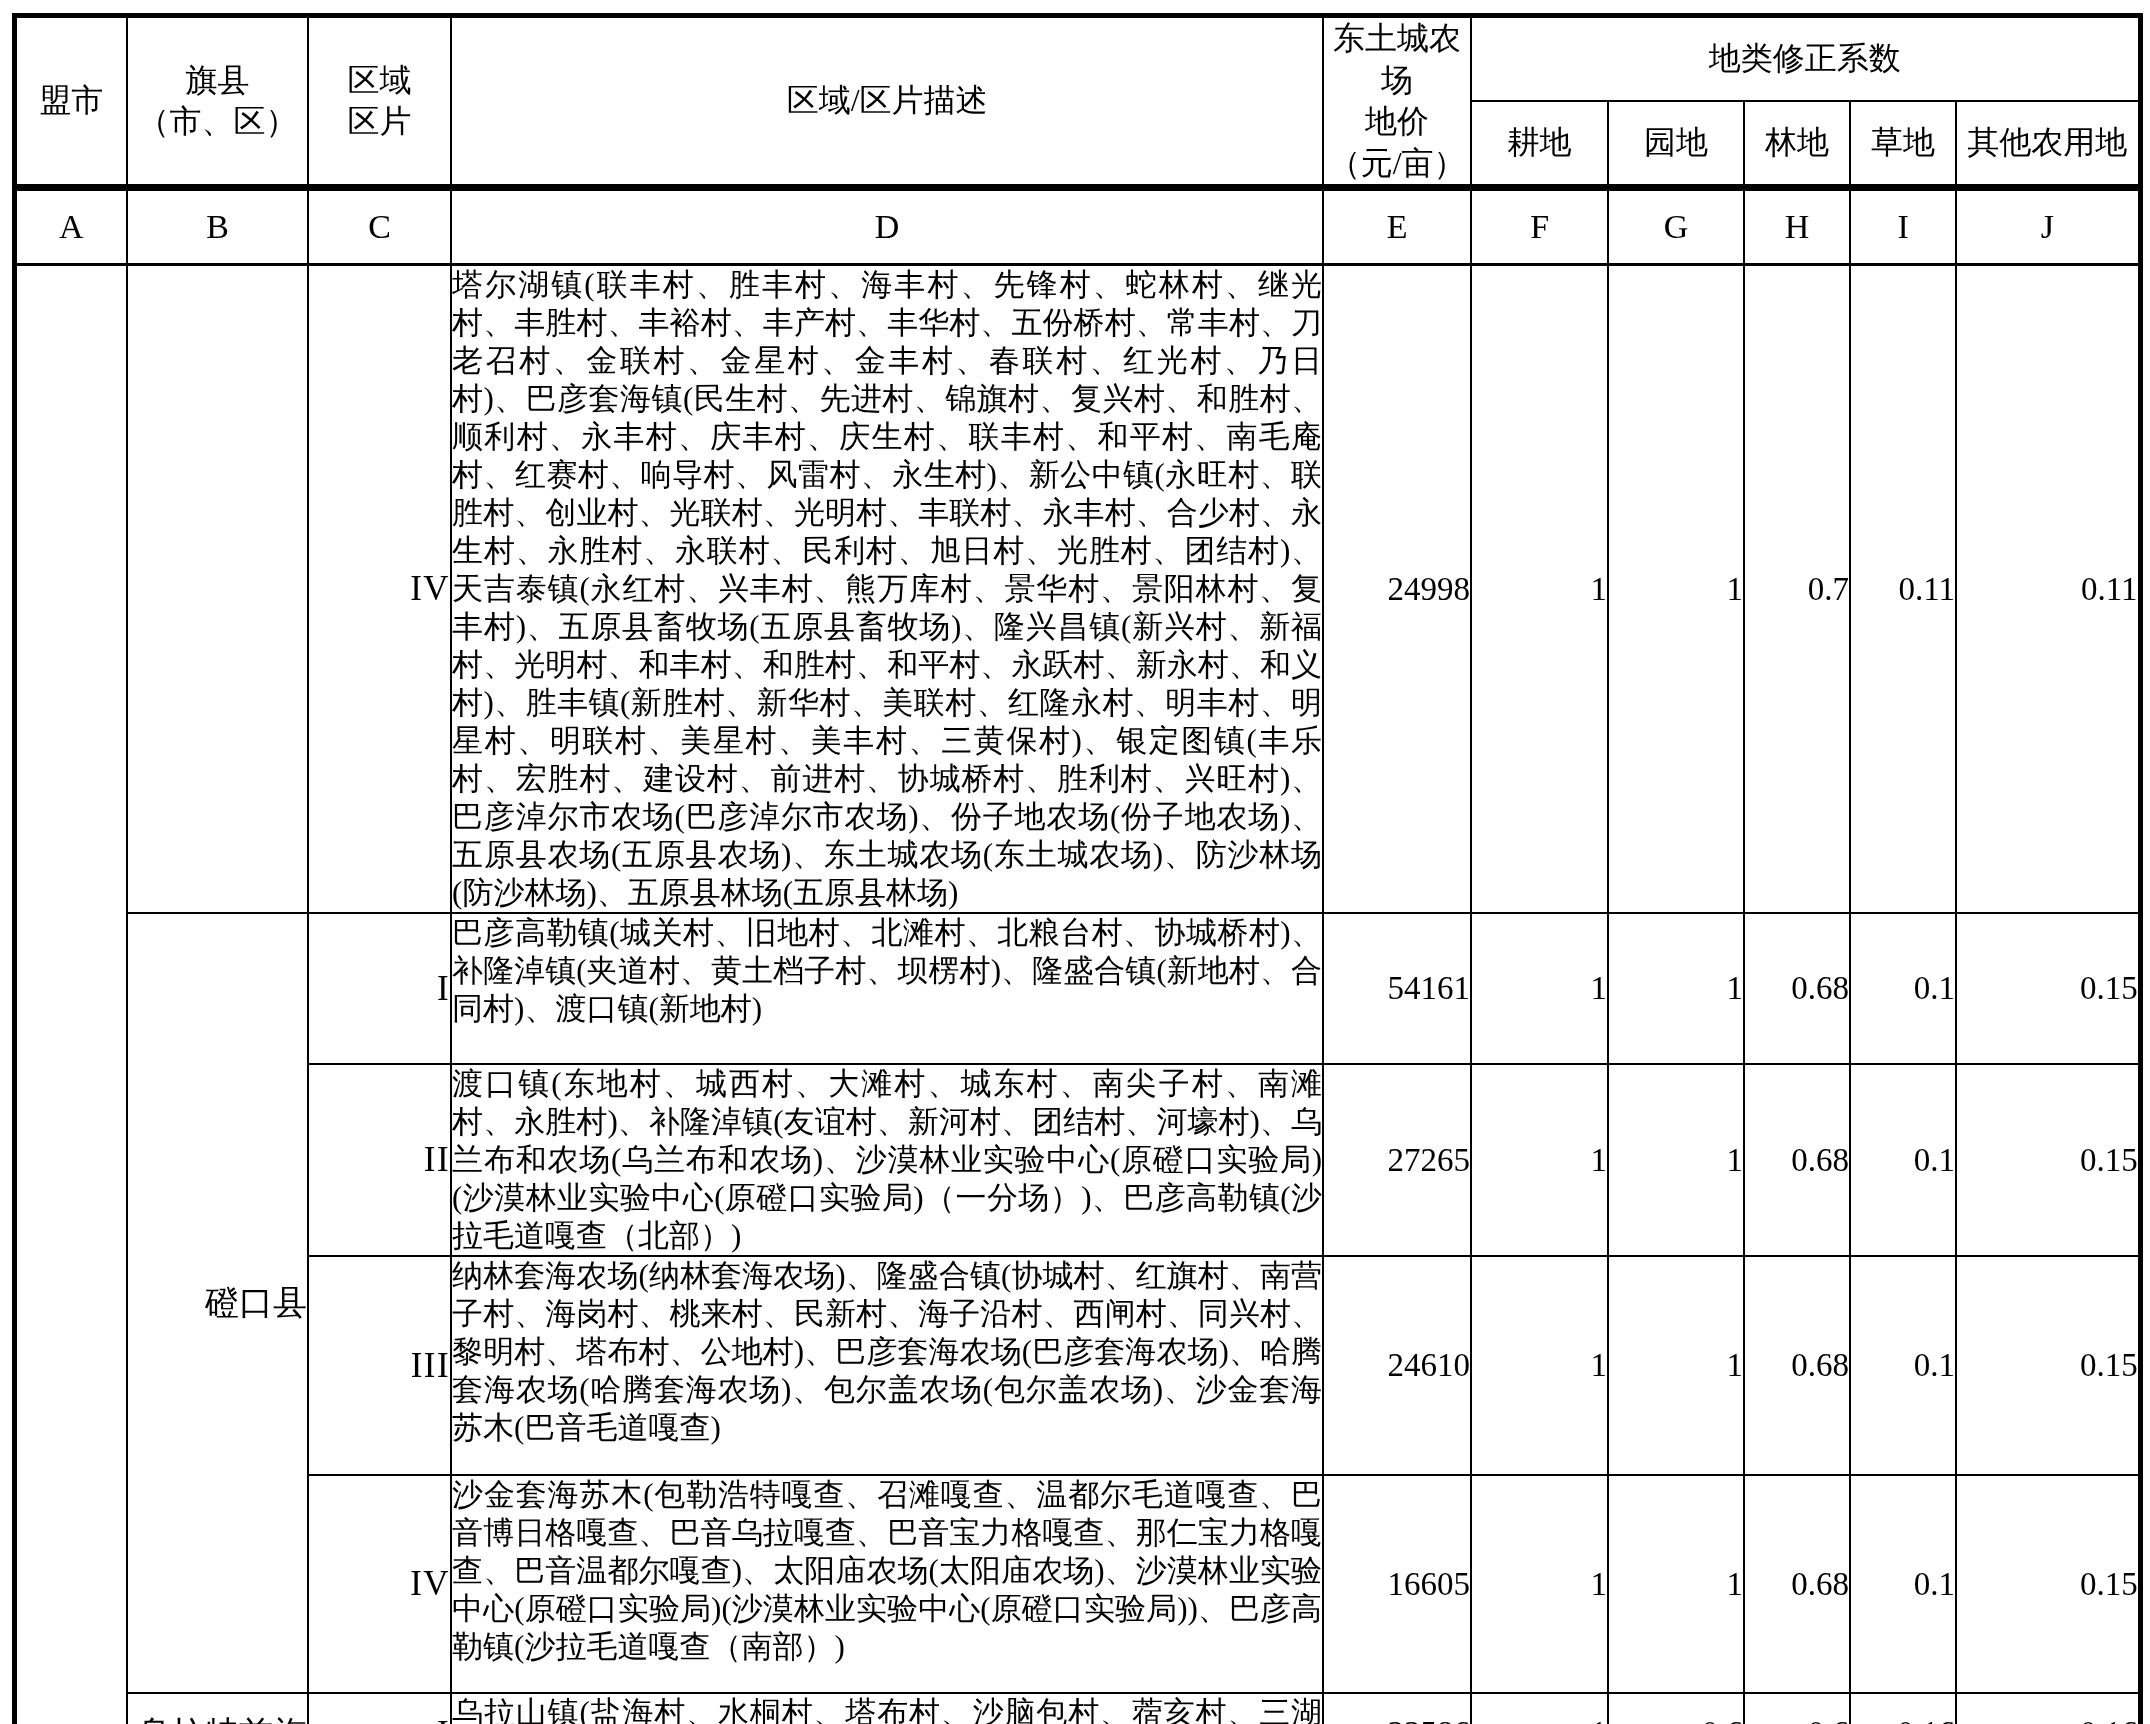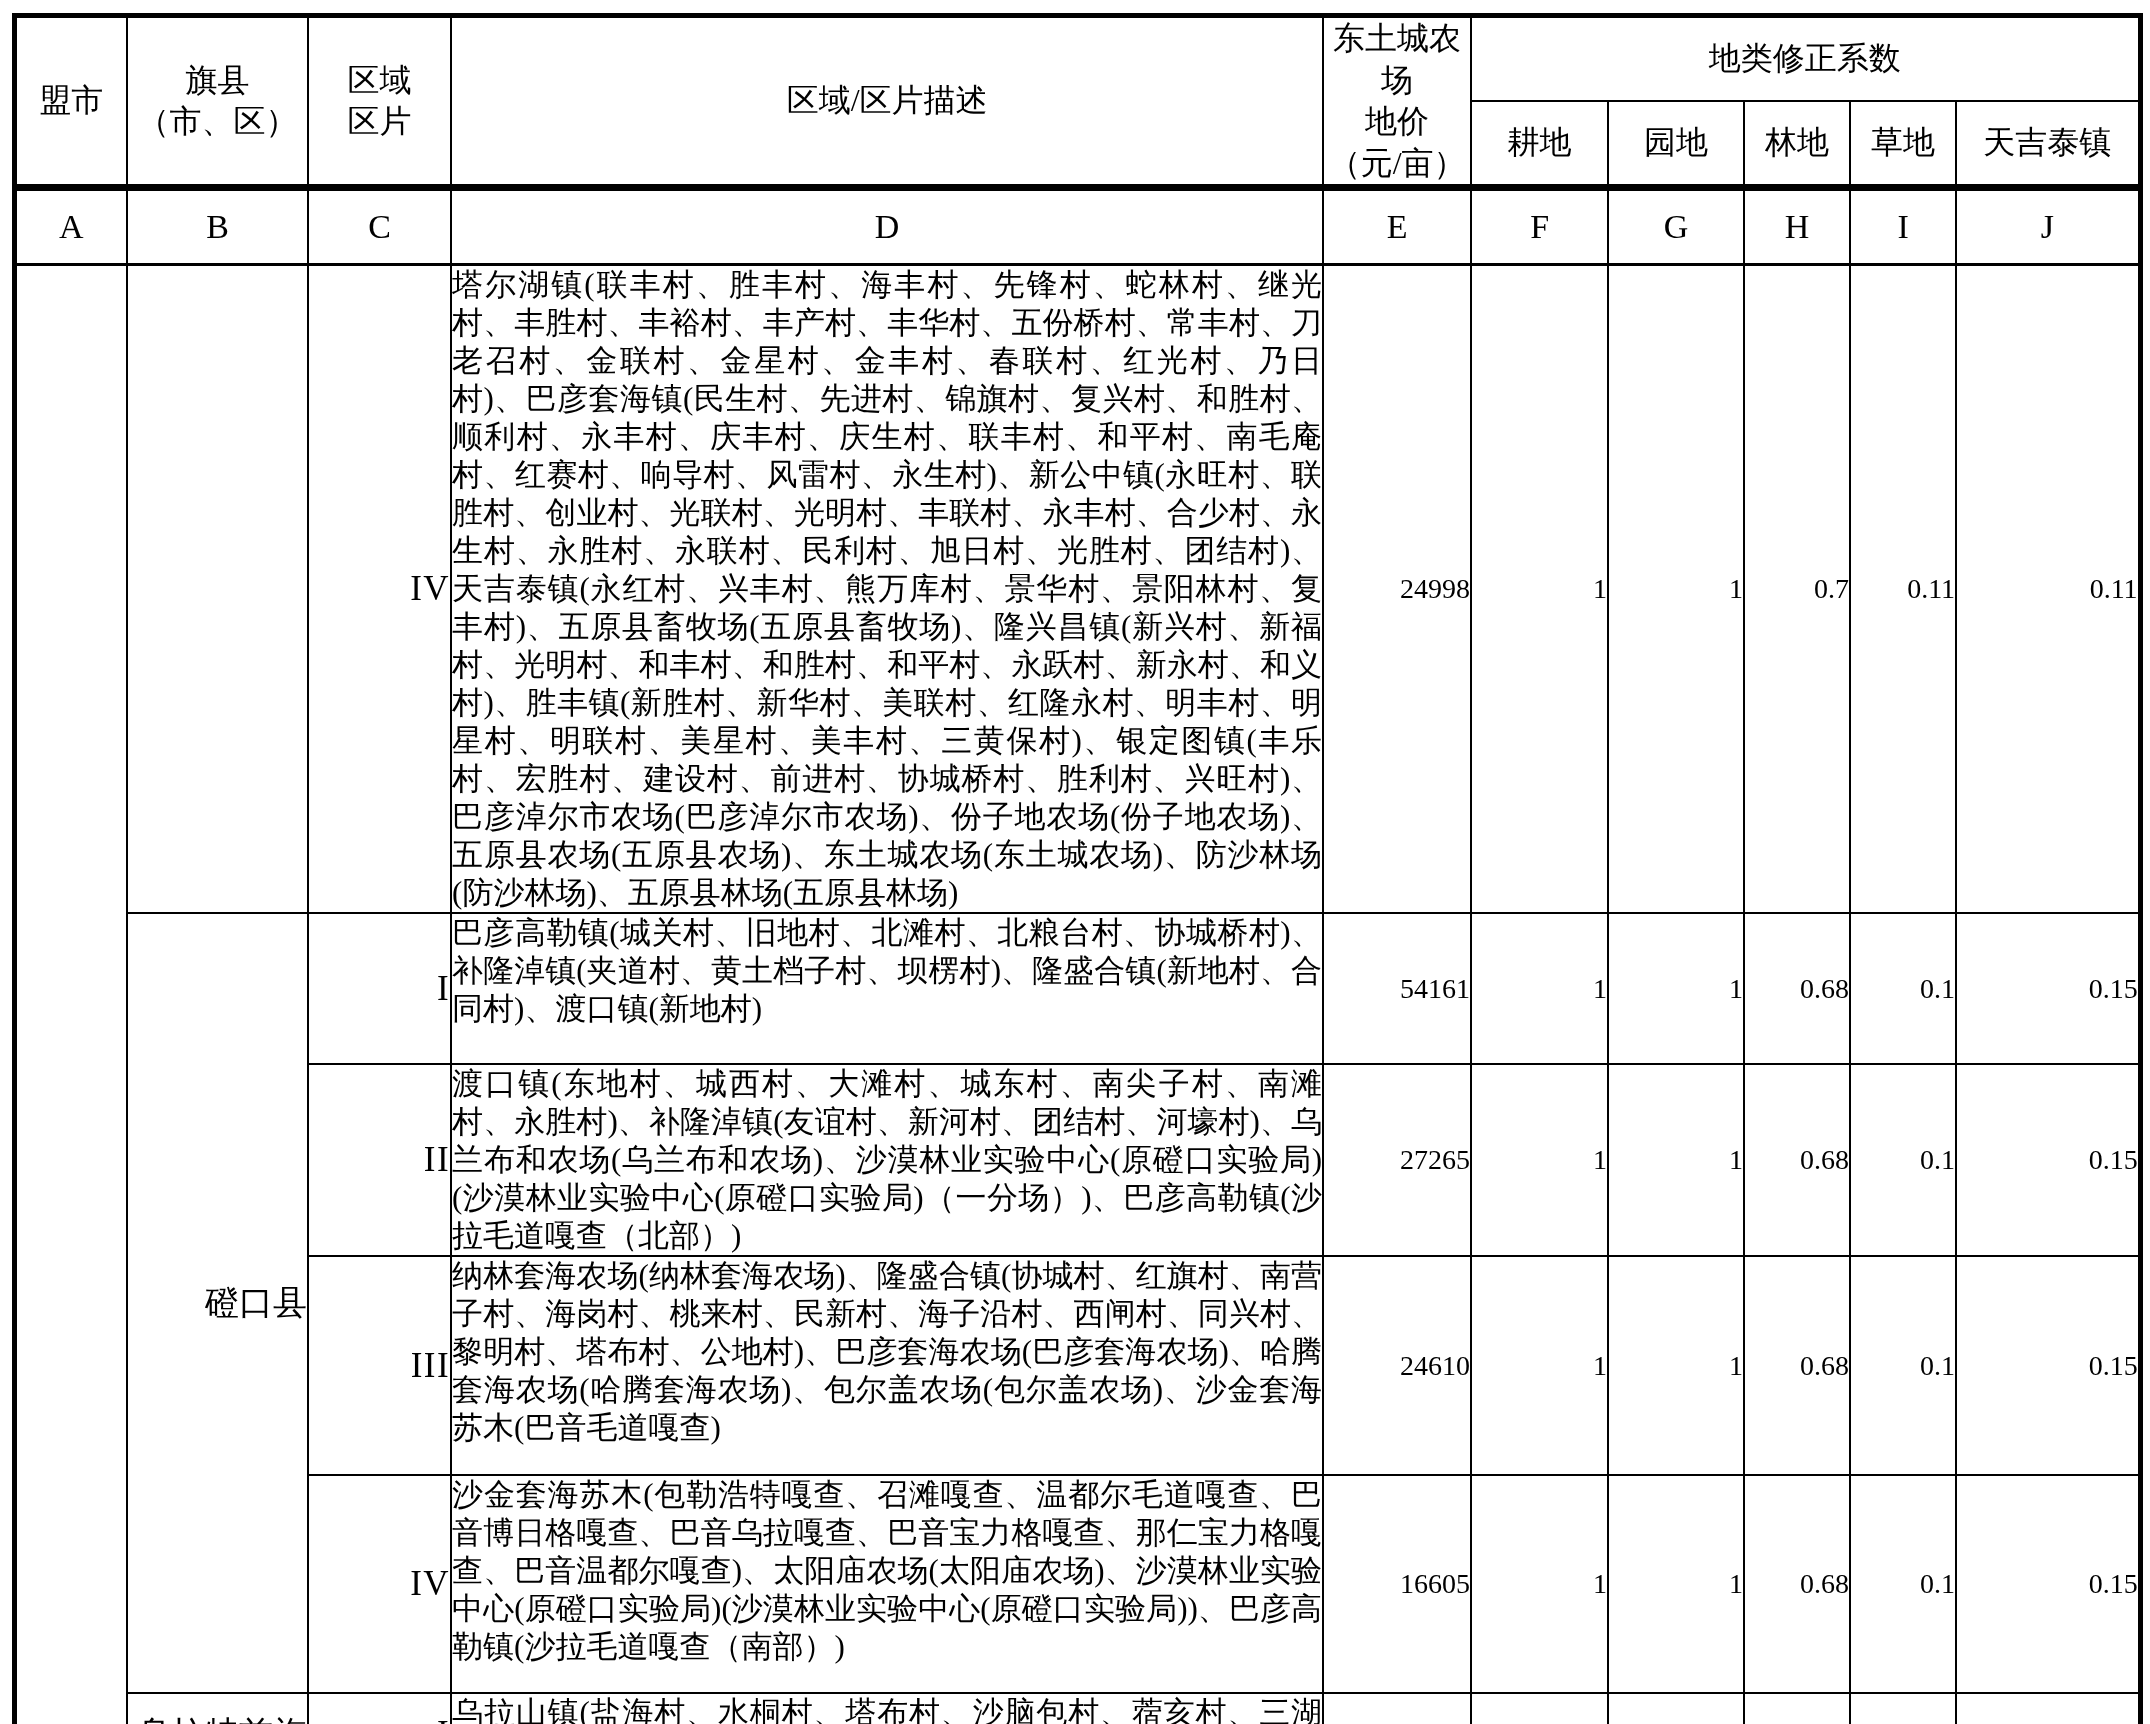--- a/index.html
+++ b/index.html
@@ -63,21 +63,21 @@
   }
   td.county, td.region, td.num {
     text-align: right;
     vertical-align: middle;
   }
   td.county { font-size: 34px; }
   td.region {
     font-size: 35px;
     letter-spacing: 1.5px;
   }
-  td.num { font-size: 28px; }
+  td.num { font-size: 33px; }
   tr.r1 { height: 621px; }
   tr.r2 { height: 151px; }
   tr.r3 { height: 187px; }
   tr.r4 { height: 219px; }
   tr.r5 { height: 218px; }
   tr.r6 { height: 82px; }
 </style>
 </head>
 <body>
 
@@ -106,21 +106,21 @@
         <th rowspan="2">东土城农场
 地价
 （元/亩）</th>
         <th colspan="5">地类修正系数</th>
       </tr>
       <tr class="h2">
         <th>耕地</th>
         <th>园地</th>
         <th>林地</th>
         <th>草地</th>
-        <th>天吉泰镇</th>
+        <th>其他农用地</th>
       </tr>
       <tr class="letters">
         <th>A</th>
         <th>B</th>
         <th>C</th>
         <th>D</th>
         <th>E</th>
         <th>F</th>
         <th>G</th>
         <th>H</th>

